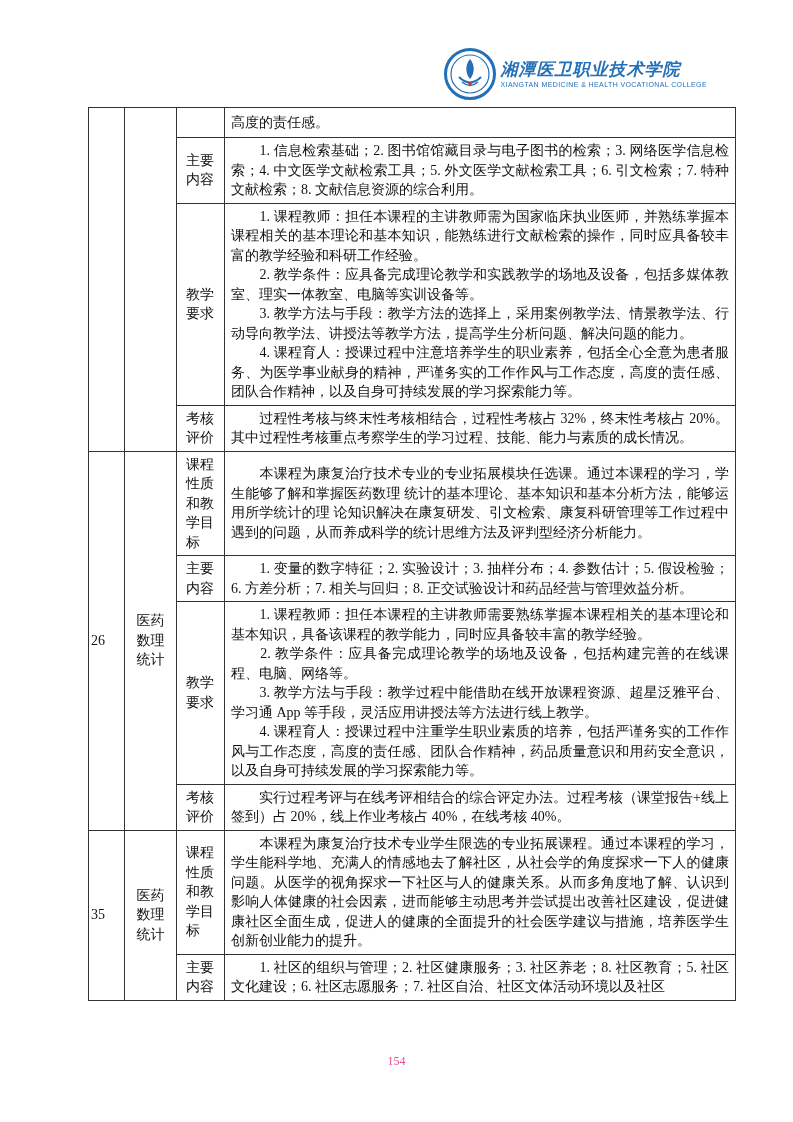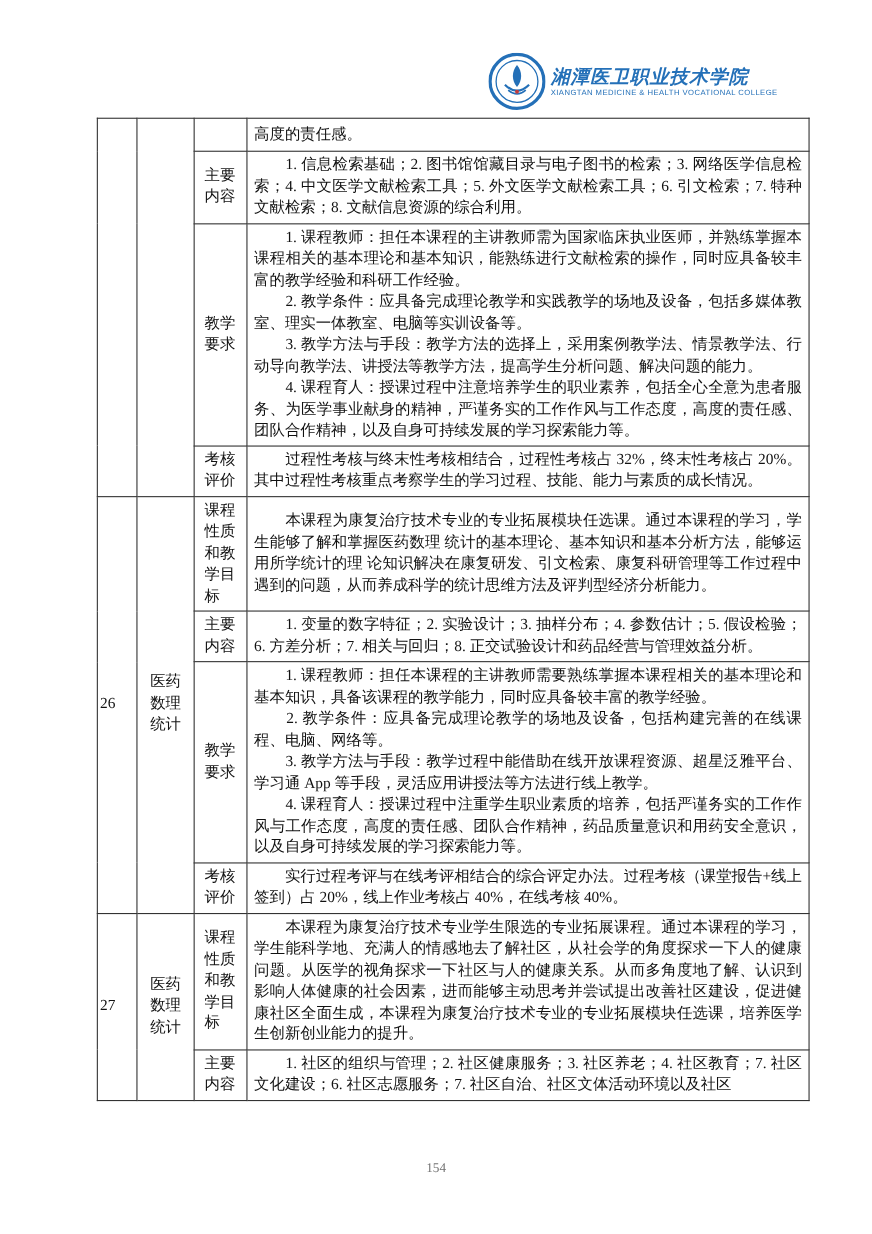--- a/index.html
+++ b/index.html
@@ -43,21 +43,21 @@
   td.c-label  { text-align:left; padding:3px 9px; }
   td.c-content{
     padding:3px 6px; text-align:justify;
     white-space:pre-wrap; vertical-align:middle;
   }
   tr.h-first td { height:30px; }
 
   
   .page-footer {
     position:absolute; top:1054px; left:0; width:100%;
-    text-align:center; font-size:12px; color:#737373;
+    text-align:center; font-size:12px; color:#ec4899;
   }
 </style>
 </head>
 <body>
 
 <div class="page">
 
   <div class="page-header">
     <svg width="52" height="52" viewBox="0 0 52 52">
       <circle cx="26" cy="26" r="24.5" fill="#ffffff" stroke="#2470b8" stroke-width="3"></circle>
@@ -120,28 +120,28 @@
 　　2. 教学条件：应具备完成理论教学的场地及设备，包括构建完善的在线课程、电脑、网络等。
 　　3. 教学方法与手段：教学过程中能借助在线开放课程资源、超星泛雅平台、学习通 App 等手段，灵活应用讲授法等方法进行线上教学。
 　　4. 课程育人：授课过程中注重学生职业素质的培养，包括严谨务实的工作作风与工作态度，高度的责任感、团队合作精神，药品质量意识和用药安全意识，以及自身可持续发展的学习探索能力等。</td>
     </tr>
     <tr>
       <td class="c-label">考核评价</td>
       <td class="c-content">　　实行过程考评与在线考评相结合的综合评定办法。过程考核（课堂报告+线上签到）占 20%，线上作业考核占 40%，在线考核 40%。</td>
     </tr>
 
     <tr>
-      <td class="c-no" rowspan="2">27</td>
+      <td class="c-no" rowspan="2">35</td>
       <td class="c-course" rowspan="2">医药数理统计</td>
       <td class="c-label">课程性质和教学目标</td>
-      <td class="c-content">　　本课程为康复治疗技术专业学生限选的专业拓展课程。通过本课程的学习，学生能科学地、充满人的情感地去了解社区，从社会学的角度探求一下人的健康问题。从医学的视角探求一下社区与人的健康关系。从而多角度地了解、认识到影响人体健康的社会因素，进而能够主动思考并尝试提出改善社区建设，促进健康社区全面生成，本课程为康复治疗技术专业的专业拓展模块任选课，培养医学生创新创业能力的提升。</td>
+      <td class="c-content">　　本课程为康复治疗技术专业学生限选的专业拓展课程。通过本课程的学习，学生能科学地、充满人的情感地去了解社区，从社会学的角度探求一下人的健康问题。从医学的视角探求一下社区与人的健康关系。从而多角度地了解、认识到影响人体健康的社会因素，进而能够主动思考并尝试提出改善社区建设，促进健康社区全面生成，促进人的健康的全面提升的社会医学建议与措施，培养医学生创新创业能力的提升。</td>
     </tr>
     <tr>
       <td class="c-label">主要内容</td>
-      <td class="c-content">　　1. 社区的组织与管理；2. 社区健康服务；3. 社区养老；4. 社区教育；7. 社区文化建设；6. 社区志愿服务；7. 社区自治、社区文体活动环境以及社区</td>
+      <td class="c-content">　　1. 社区的组织与管理；2. 社区健康服务；3. 社区养老；8. 社区教育；5. 社区文化建设；6. 社区志愿服务；7. 社区自治、社区文体活动环境以及社区</td>
     </tr>
   </tbody>
     </table>
 
   <div class="page-footer">
     <span>154</span>
   </div>
 
 </div>
 

